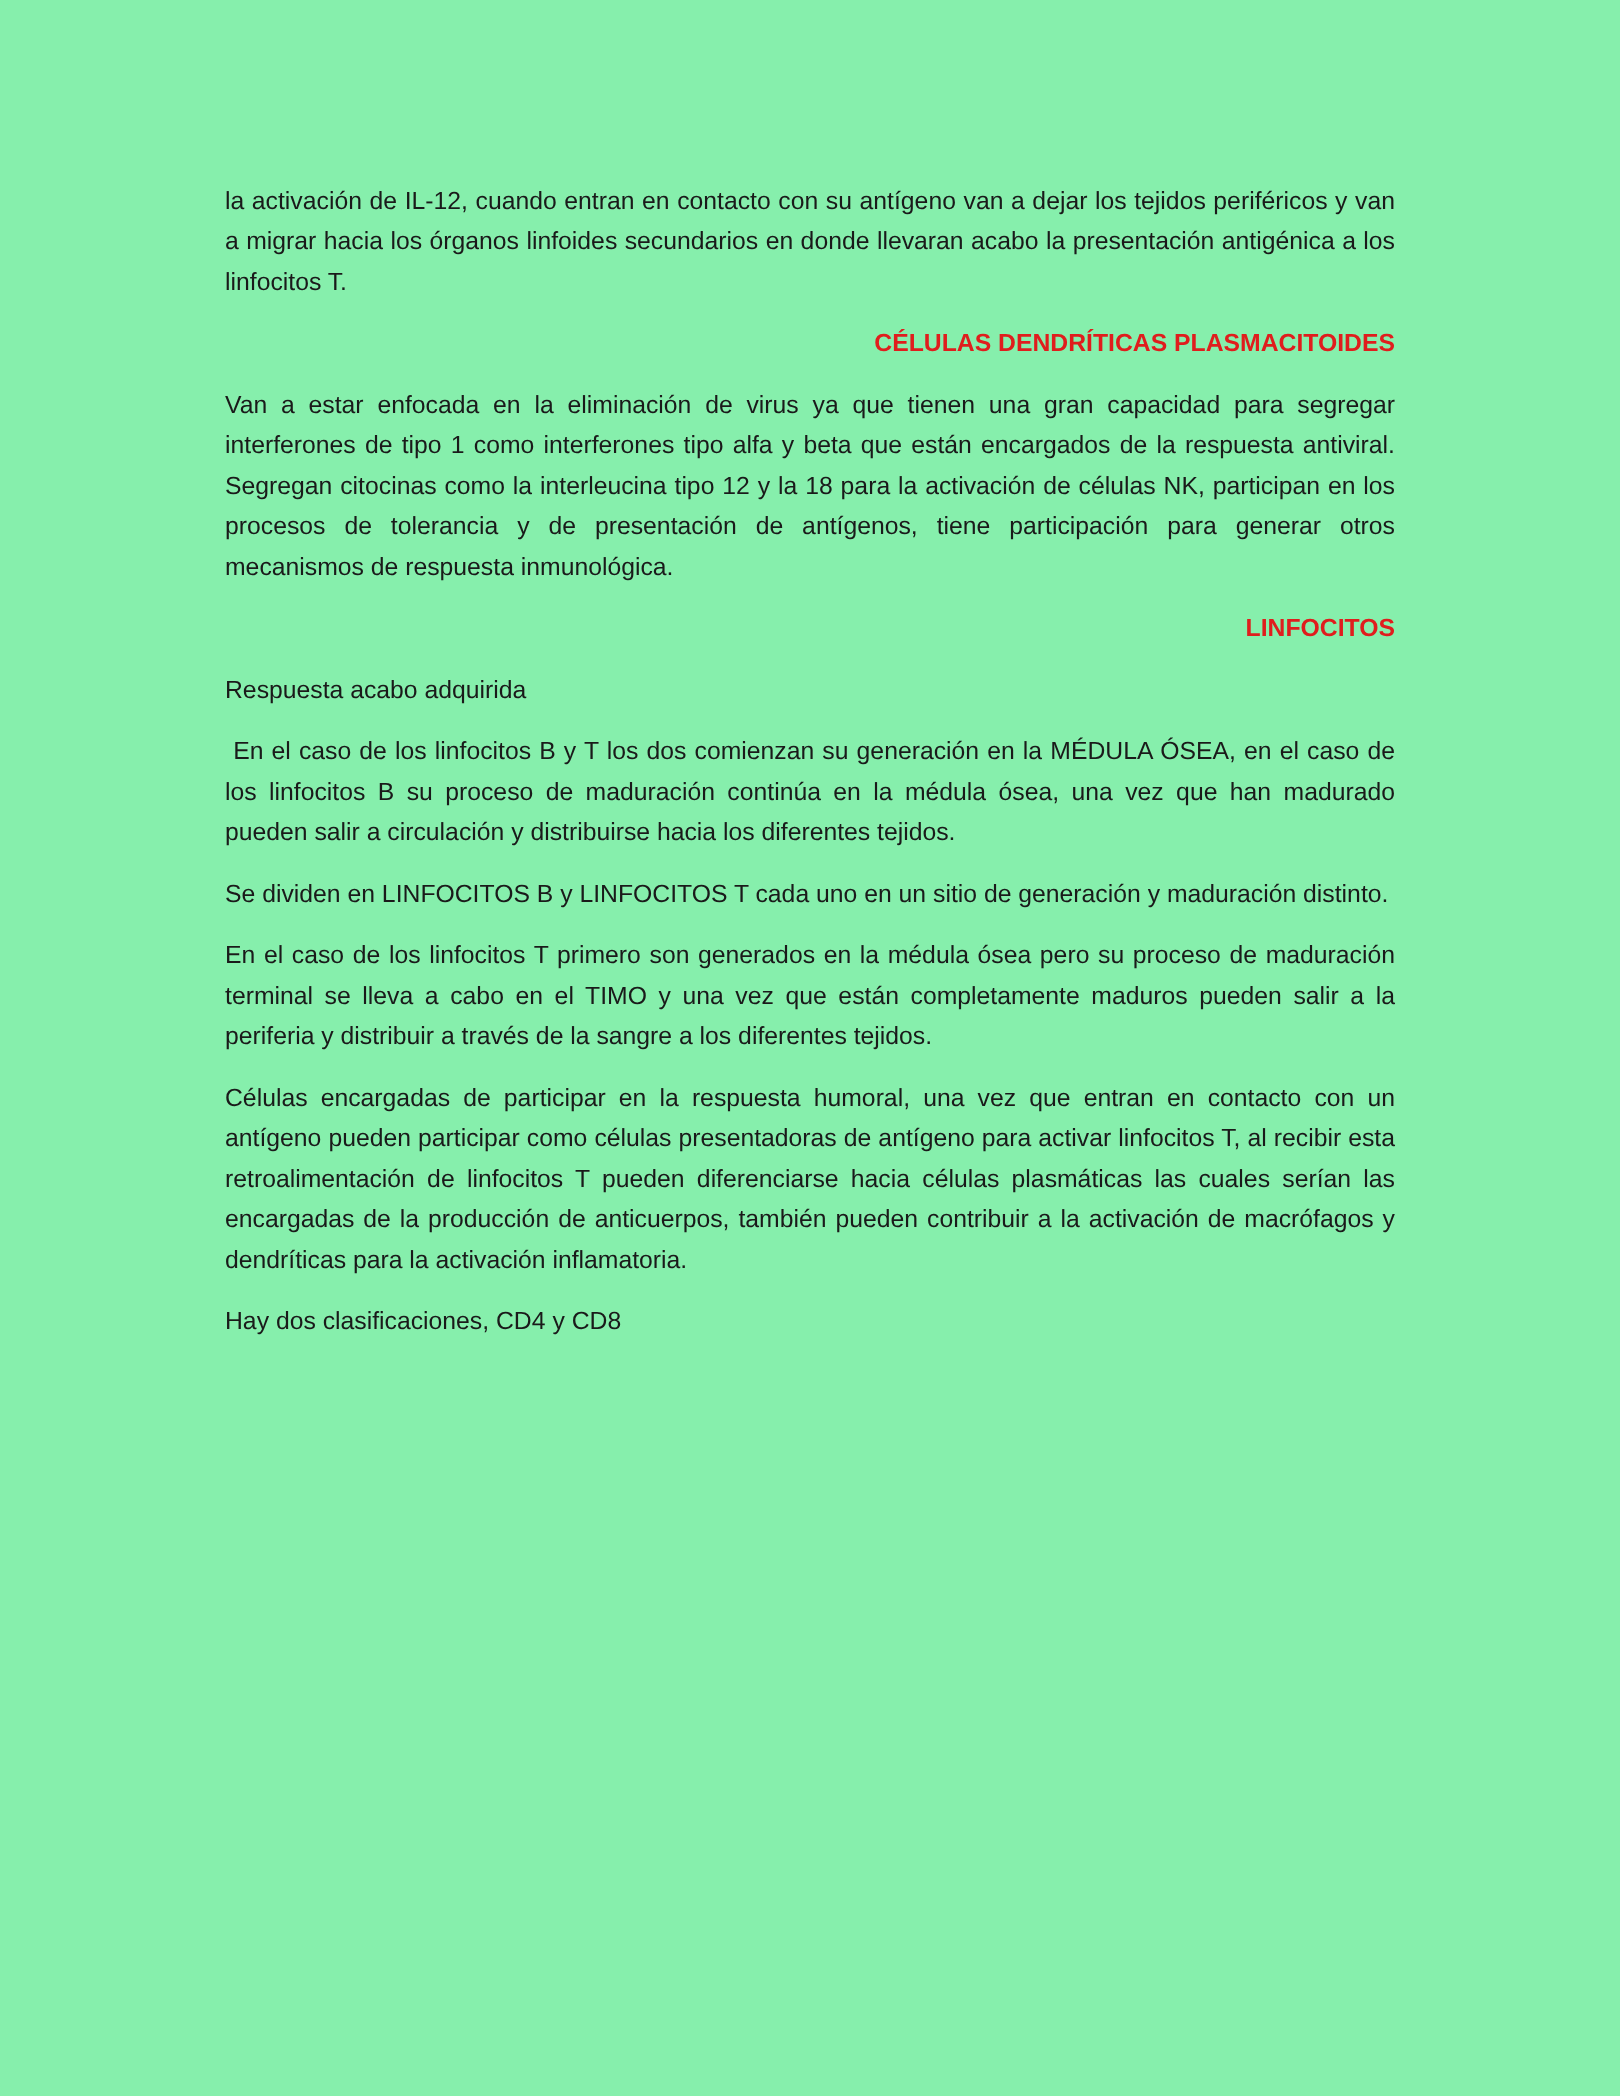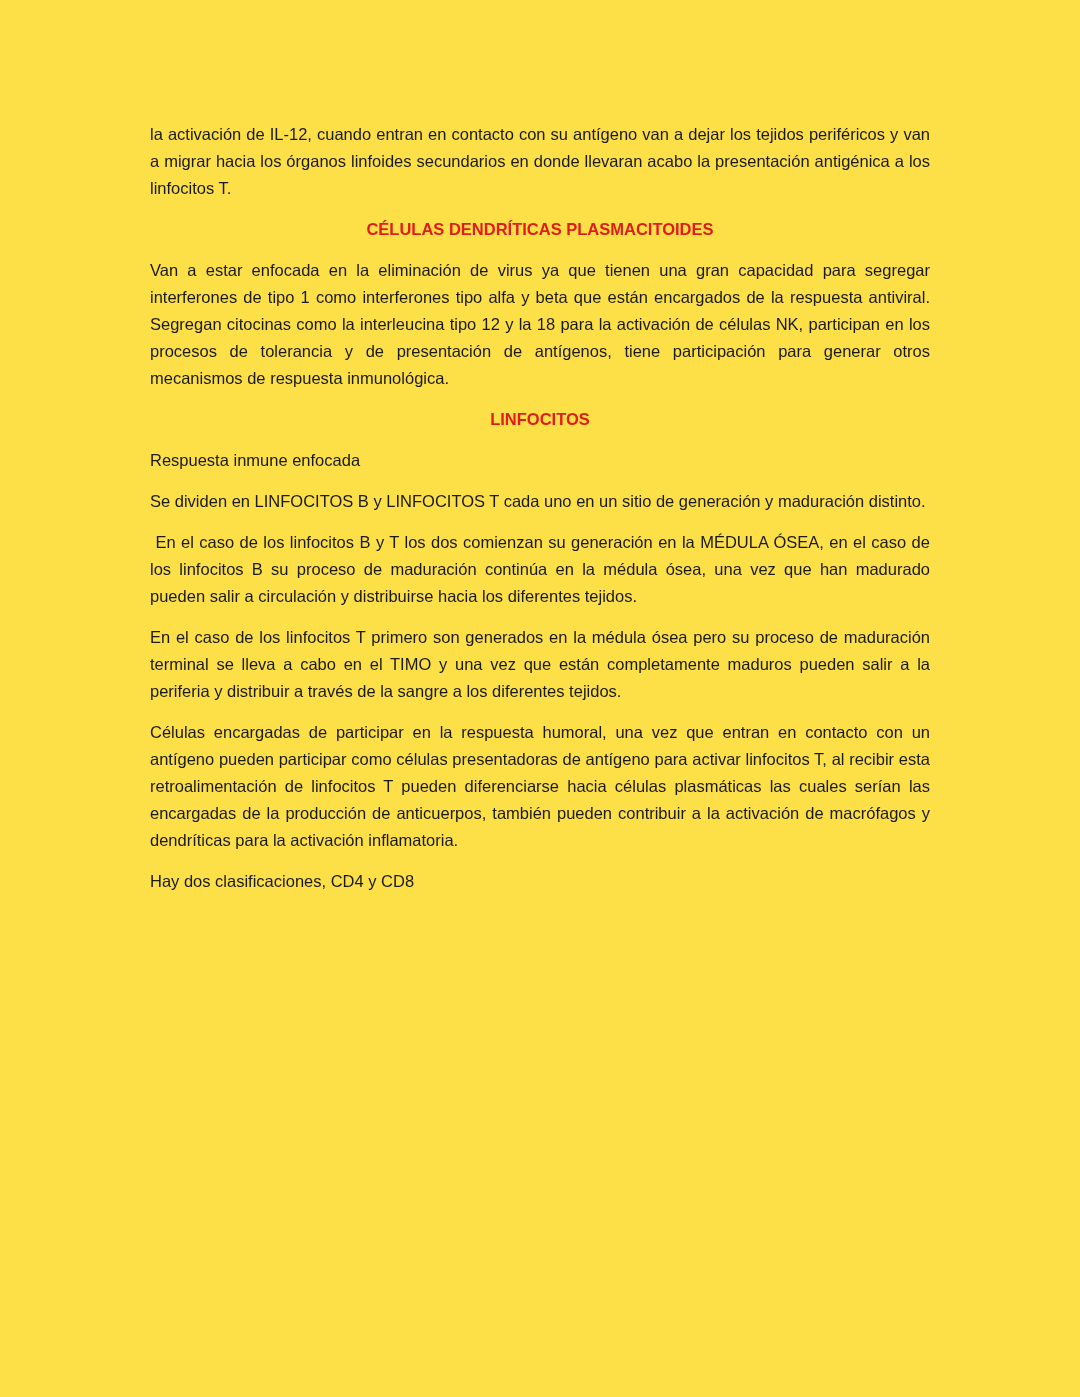--- a/index.html
+++ b/index.html
@@ -10,58 +10,58 @@
   body {
     width: 1080px;
     height: 1397px;
     overflow: hidden;
     font-family: "Liberation Sans", sans-serif;
   }
   .page {
     box-sizing: border-box;
     width: 1080px;
     height: 1397px;
-    background: #fde047;
+    background: #86efac;
     padding: 121px 150px 0 150px;
   }
   .doc-paragraph {
     margin: 0 0 14px 0;
     font-size: 16.5px;
     line-height: 27px;
     color: #1a1a1a;
     text-align: justify;
     white-space: pre-wrap;
   }
   .doc-heading {
     margin: 11px 0 14px 0;
     font-size: 16.5px;
     line-height: 27px;
     font-weight: bold;
     color: #e01d1d;
-    text-align: center;
+    text-align: right;
   }
 </style>
 </head>
 <body>
 
 <div class="page">
 
   <p class="doc-paragraph">la activación de IL-12, cuando entran en contacto con su antígeno van a dejar los tejidos periféricos y van a migrar hacia los órganos linfoides secundarios en donde llevaran acabo la presentación antigénica a los linfocitos T.</p>
 
   <h2 class="doc-heading">CÉLULAS DENDRÍTICAS PLASMACITOIDES</h2>
 
   <p class="doc-paragraph">Van a estar enfocada en la eliminación de virus ya que tienen una gran capacidad para segregar interferones de tipo 1 como interferones tipo alfa y beta que están encargados de la respuesta antiviral. Segregan citocinas como la interleucina tipo 12 y la 18 para la activación de células NK, participan en los procesos de tolerancia y de presentación de antígenos, tiene participación para generar otros mecanismos de respuesta inmunológica.</p>
 
   <h2 class="doc-heading">LINFOCITOS</h2>
 
-  <p class="doc-paragraph">Respuesta inmune enfocada</p>
+  <p class="doc-paragraph">Respuesta acabo adquirida</p>
+
+  <p class="doc-paragraph"> En el caso de los linfocitos B y T los dos comienzan su generación en la MÉDULA ÓSEA, en el caso de los linfocitos B su proceso de maduración continúa en la médula ósea, una vez que han madurado pueden salir a circulación y distribuirse hacia los diferentes tejidos.</p>
 
   <p class="doc-paragraph">Se dividen en LINFOCITOS B y LINFOCITOS T cada uno en un sitio de generación y maduración distinto.</p>
-
-  <p class="doc-paragraph"> En el caso de los linfocitos B y T los dos comienzan su generación en la MÉDULA ÓSEA, en el caso de los linfocitos B su proceso de maduración continúa en la médula ósea, una vez que han madurado pueden salir a circulación y distribuirse hacia los diferentes tejidos.</p>
 
   <p class="doc-paragraph">En el caso de los linfocitos T primero son generados en la médula ósea pero su proceso de maduración terminal se lleva a cabo en el TIMO y una vez que están completamente maduros pueden salir a la periferia y distribuir a través de la sangre a los diferentes tejidos.</p>
 
 
   <p class="doc-paragraph">Células encargadas de participar en la respuesta humoral, una vez que entran en contacto con un antígeno pueden participar como células presentadoras de antígeno para activar linfocitos T, al recibir esta retroalimentación de linfocitos T pueden diferenciarse hacia células plasmáticas las cuales serían las encargadas de la producción de anticuerpos, también pueden contribuir a la activación de macrófagos y dendríticas para la activación inflamatoria.</p>
 
 
   <p class="doc-paragraph">Hay dos clasificaciones, CD4 y CD8</p>
 
 </div>

